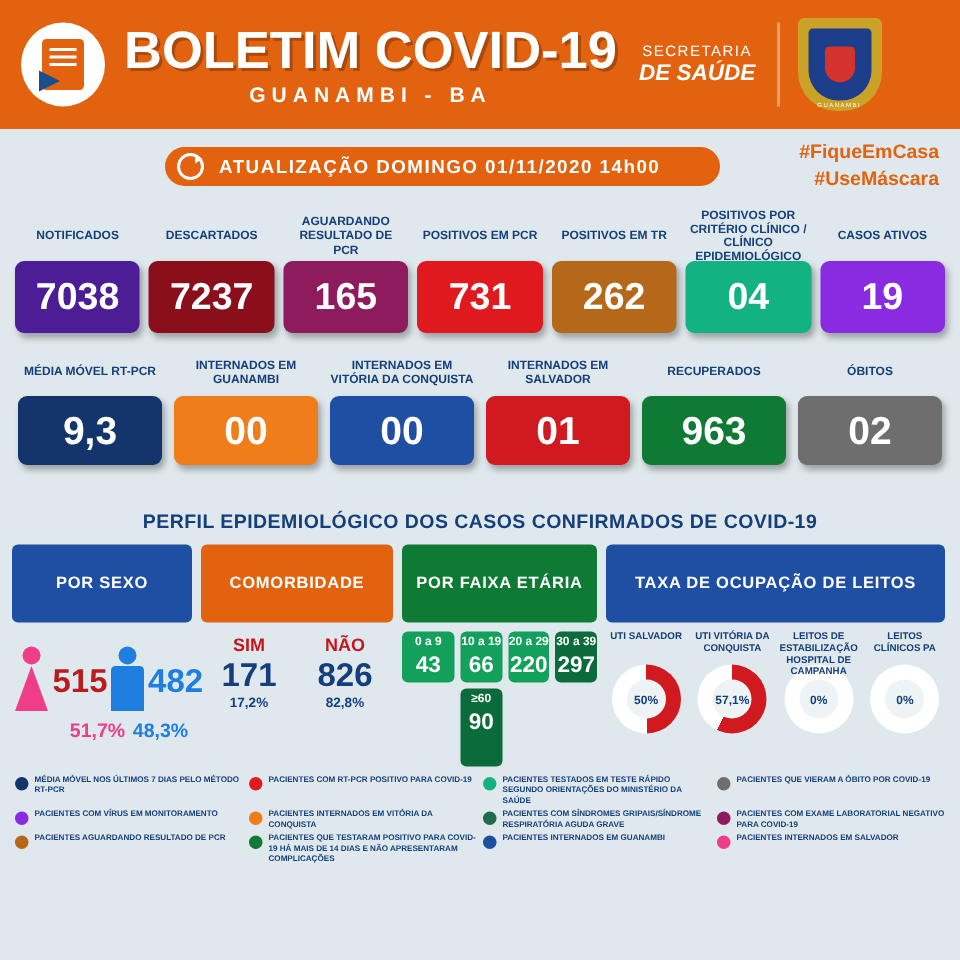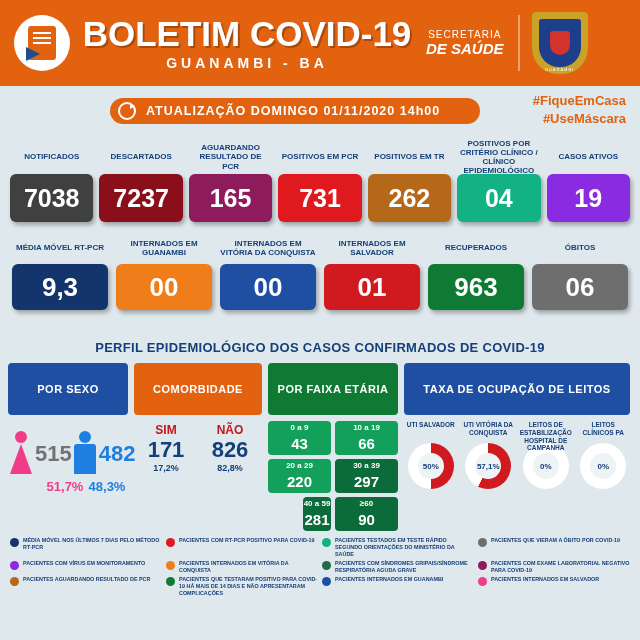--- a/index.html
+++ b/index.html
@@ -129,21 +129,21 @@
   .fig.m .body{ border-radius:3px 3px 0 0; }
   .sexo-num { font-weight:bold; font-size:22px; }
   .sexo-pct { display:flex; justify-content:space-around; font-weight:bold; font-size:13px; margin-top:2px;}
 
   .como-body { display:flex; justify-content:space-around; margin-top:8px;}
   .como-item { text-align:center; }
   .como-k { font-weight:bold; font-size:12px; color:#c4161c;}
   .como-v { font-weight:bold; font-size:22px; color:#153f7a;}
   .como-p { font-weight:bold; font-size:9px; color:#153f7a;}
 
-  .faixa-grid { display:grid; grid-template-columns: repeat(2,1fr); gap:4px; margin-top:6px;}
+  .faixa-grid { display:grid; grid-template-columns: repeat(4,1fr); gap:4px; margin-top:6px;}
   .faixa-cell { border-radius:4px; overflow:hidden; text-align:center;}
   .faixa-cell .k { color:#fff; font-size:8px; font-weight:bold; padding:2px 0; }
   .faixa-cell .v { color:#fff; font-size:15px; font-weight:bold; padding:1px 0 3px;text-align:center;}
 
   .leitos-body { display:flex; gap:4px; margin-top:6px; align-items:flex-start;}
   .leito-col { flex:1; text-align:center; }
   .leito-lab { font-size:6.5px; font-weight:bold; color:#153f7a; line-height:1.2; height:22px;}
   .donut { width:46px;height:46px;border-radius:50%; margin:0 auto; display:flex;align-items:center;justify-content:center;}
   .donut .hole{ width:26px;height:26px;border-radius:50%;background:#eef3f5; display:flex;align-items:center;justify-content:center;
     font-size:8px;font-weight:bold;color:#153f7a;}
@@ -188,21 +188,21 @@
     </div>
     <div class="hashtags">
       <div>#FiqueEmCasa</div>
       <div>#UseMáscara</div>
     </div>
   </div>
 
   <div class="grid1" id="row1">
       <div class="cardcol">
         <div class="lbl">NOTIFICADOS</div>
-        <div class="card" style="background: #404040;">7038</div>
+        <div class="card" style="background: #4c1d95;">7038</div>
       </div>
       <div class="cardcol">
         <div class="lbl">DESCARTADOS</div>
         <div class="card" style="background: rgb(138, 15, 26);">7237</div>
       </div>
       <div class="cardcol">
         <div class="lbl">AGUARDANDO RESULTADO DE PCR</div>
         <div class="card" style="background: rgb(142, 27, 92);">165</div>
       </div>
       <div class="cardcol">
@@ -239,39 +239,39 @@
       <div class="cardcol2">
         <div class="lbl">INTERNADOS EM SALVADOR</div>
         <div class="card2" style="background: rgb(208, 26, 31);">01</div>
       </div>
       <div class="cardcol2">
         <div class="lbl">RECUPERADOS</div>
         <div class="card2" style="background: rgb(15, 122, 51);">963</div>
       </div>
       <div class="cardcol2">
         <div class="lbl">ÓBITOS</div>
-        <div class="card2" style="background: rgb(110, 110, 110);">06</div>
+        <div class="card2" style="background: rgb(110, 110, 110);">02</div>
       </div>
     </div>
 
   <div class="wave-sep"></div>
 
   <div class="perfil-title">PERFIL EPIDEMIOLÓGICO DOS CASOS CONFIRMADOS DE COVID-19</div>
 
   <div class="panels">
 
     <div class="p-sexo">
       <div class="panel-title" id="sexo-title" style="background: rgb(31, 79, 163);">POR SEXO</div>
       <div class="sexo-body">
         <div style="display:flex;align-items:center;gap:1px;">
           <div class="fig f">
             <div class="head" id="f-head" style="background: rgb(239, 61, 138);"></div>
               <div class="body" id="f-body" style="background: rgb(239, 61, 138);"></div>
           </div>
-          <div class="sexo-num" id="f-num" style="color: #737373;">515</div>
+          <div class="sexo-num" id="f-num" style="color: #b91c1c;">515</div>
         </div>
         <div style="display:flex;align-items:center;gap:1px;">
           <div class="fig m">
             <div class="head" id="m-head" style="background: rgb(31, 127, 224);"></div>
               <div class="body" id="m-body" style="background: rgb(31, 127, 224);"></div>
           </div>
           <div class="sexo-num" id="m-num" style="color: rgb(31, 127, 224);">482</div>
         </div>
       </div>
       <div class="sexo-pct">

